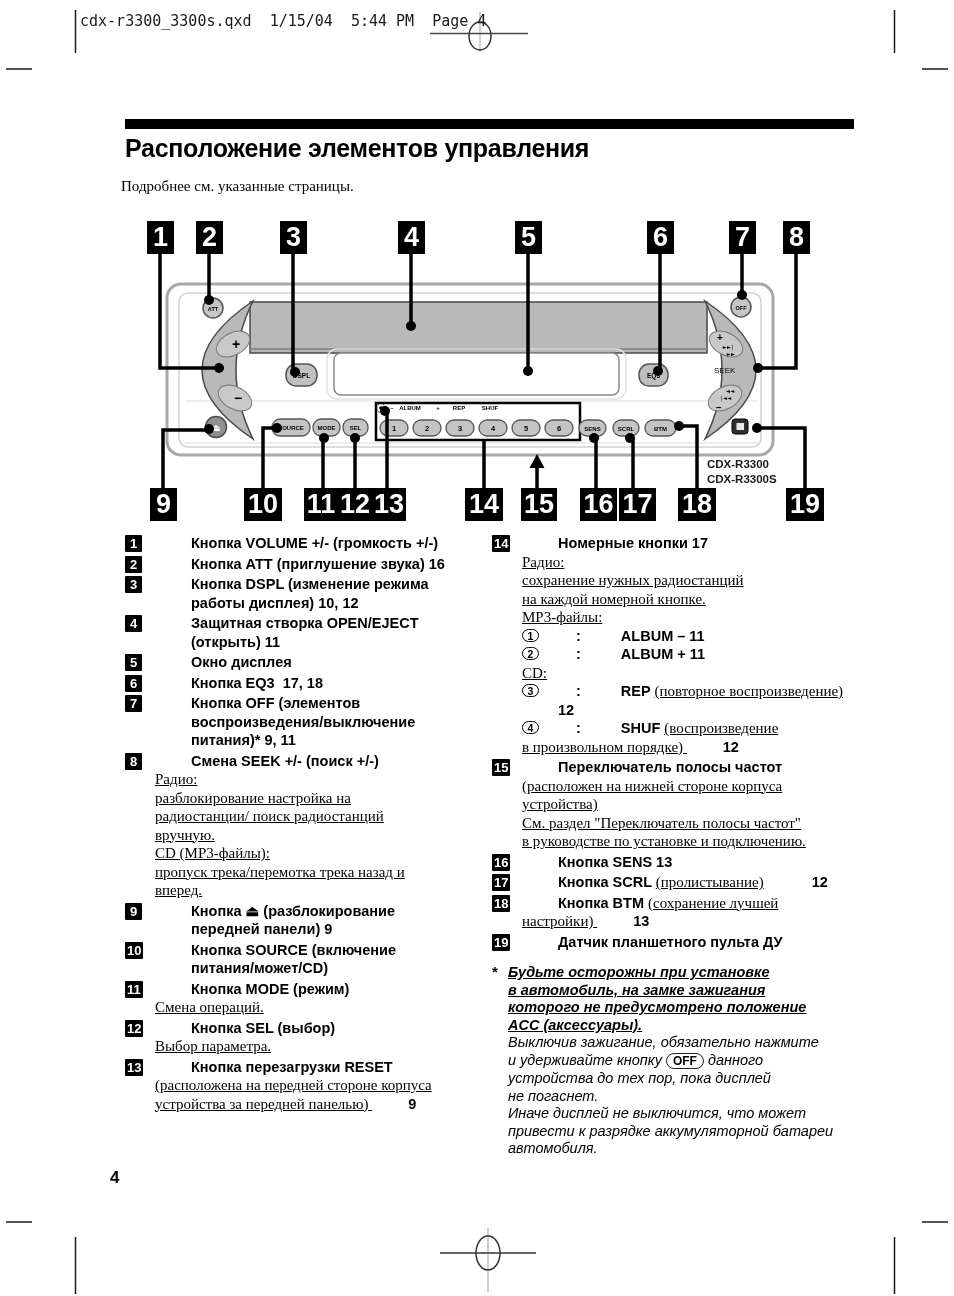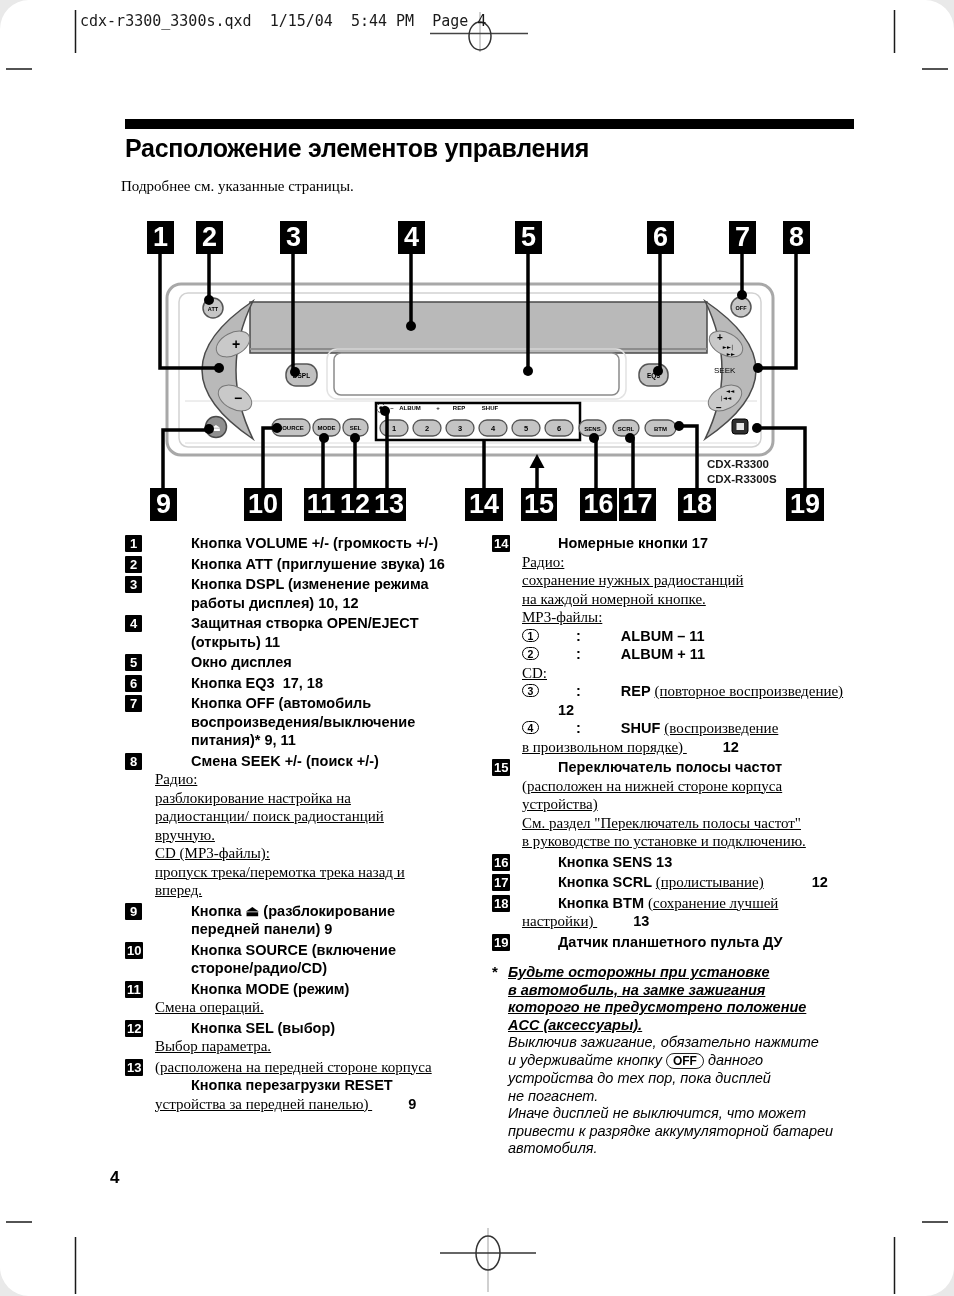--- a/index.html
+++ b/index.html
@@ -1,17 +1,17 @@
 <!DOCTYPE html>
 <html><head>
 <meta charset="utf-8">
 <style>
   html,body{margin:0;padding:0;background:#e9e9e9;}
   #page{position:relative;width:954px;height:1296px;background:#ffffff;overflow:hidden;
-        font-family:"Liberation Sans",sans-serif;color:#000;border-radius:29px;}
+        font-family:"Liberation Sans",sans-serif;color:#000;}
   #page svg{position:absolute;left:0;top:0;z-index:1;}
   .abs{position:absolute;}
   #header-text{left:80px;top:12px;font:15px "DejaVu Sans Mono",monospace;color:#1a1a1a;white-space:pre;z-index:2;}
   #title-bar{left:125px;top:119px;width:729px;height:10px;background:#000;z-index:2;}
   #page-title{left:125px;top:133px;font:bold 25px/30px "Liberation Sans",sans-serif;letter-spacing:-0.3px;z-index:2;}
   #subtitle{left:121px;top:178px;font:15px "Liberation Serif",serif;z-index:2;}
   .callout{position:absolute;background:#000;color:#fff;text-align:center;z-index:3;
            font:bold 27px/33px "Liberation Sans",sans-serif;height:33px;}
   .col{position:absolute;top:534px;z-index:2;}
   #col-left{left:125px;width:350px;}
@@ -258,21 +258,21 @@
       </div>
       <div class="item">
         <div class="badge-col"><span class="badge">6</span></div>
         <div class="content">
           <div class="ln"><span class="seg-b">Кнопка EQ3&nbsp; 17, 18</span></div>
         </div>
       </div>
       <div class="item">
         <div class="badge-col"><span class="badge">7</span></div>
         <div class="content">
-          <div class="ln"><span class="seg-b">Кнопка OFF (автомобиль</span></div>
+          <div class="ln"><span class="seg-b">Кнопка OFF (элементов</span></div>
           <div class="ln"><span class="seg-b">воспроизведения/выключение</span></div>
           <div class="ln"><span class="seg-b">питания)* 9, 11</span></div>
         </div>
       </div>
       <div class="item">
         <div class="badge-col"><span class="badge">8</span></div>
         <div class="content">
           <div class="ln"><span class="seg-b">Смена SEEK +/- (поиск +/-)</span></div>
           <div class="ln"><span class="seg-r">Радио:</span></div>
           <div class="ln"><span class="seg-r">разблокирование настройка на</span></div>
@@ -287,42 +287,42 @@
         <div class="badge-col"><span class="badge">9</span></div>
         <div class="content">
           <div class="ln"><span class="seg-b">Кнопка ⏏ (разблокирование</span></div>
           <div class="ln"><span class="seg-b">передней панели) 9</span></div>
         </div>
       </div>
       <div class="item">
         <div class="badge-col"><span class="badge">10</span></div>
         <div class="content">
           <div class="ln"><span class="seg-b">Кнопка SOURCE (включение</span></div>
-          <div class="ln"><span class="seg-b">стороне/радио/CD)</span></div>
+          <div class="ln"><span class="seg-b">питания/может/CD)</span></div>
         </div>
       </div>
       <div class="item">
         <div class="badge-col"><span class="badge">11</span></div>
         <div class="content">
           <div class="ln"><span class="seg-b">Кнопка MODE (режим)</span></div>
           <div class="ln"><span class="seg-r">Смена операций.</span></div>
         </div>
       </div>
       <div class="item">
         <div class="badge-col"><span class="badge">12</span></div>
         <div class="content">
           <div class="ln"><span class="seg-b">Кнопка SEL (выбор)</span></div>
           <div class="ln"><span class="seg-r">Выбор параметра.</span></div>
         </div>
       </div>
       <div class="item">
         <div class="badge-col"><span class="badge">13</span></div>
         <div class="content">
+          <div class="ln"><span class="seg-b">Кнопка перезагрузки RESET</span></div>
           <div class="ln"><span class="seg-r">(расположена на передней стороне корпуса</span></div>
-          <div class="ln"><span class="seg-b">Кнопка перезагрузки RESET</span></div>
           <div class="ln"><span class="seg-r">устройства за передней панелью) </span><span class="seg-b">9</span></div>
         </div>
       </div>
     </div>
   <div class="col" id="col-right">
       <div class="item">
         <div class="badge-col"><span class="badge">14</span></div>
         <div class="content">
           <div class="ln"><span class="seg-b">Номерные кнопки 17</span></div>
           <div class="ln"><span class="seg-r">Радио:</span></div>

